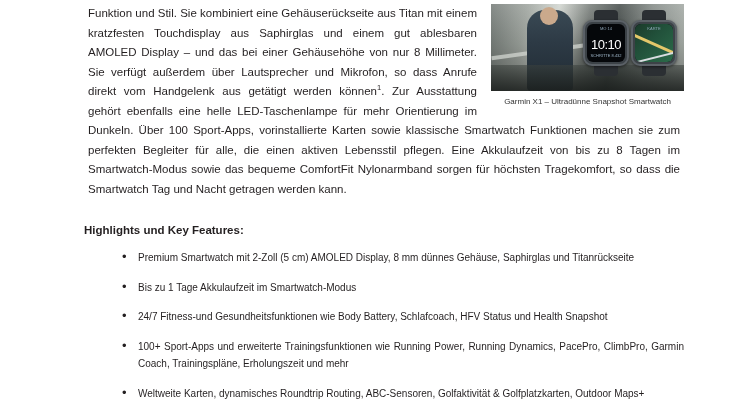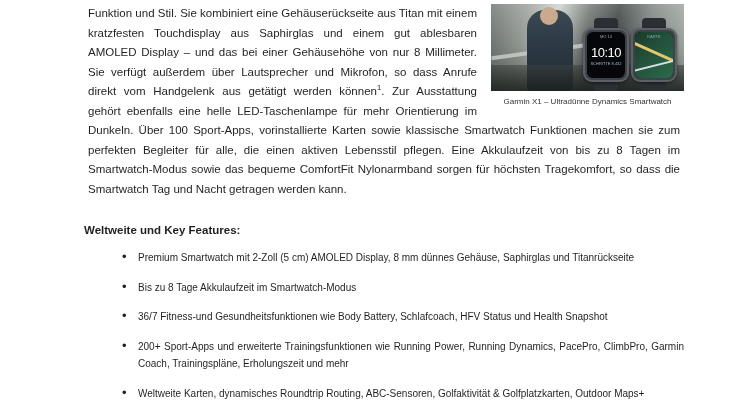--- a/index.html
+++ b/index.html
@@ -78,23 +78,23 @@
     position: absolute;
     left: 0;
     right: 0;
     bottom: 0;
     height: 26px;
     background: linear-gradient(180deg, rgba(60,66,62,0.55), rgba(28,32,30,0.85));
   }
   
   .watch {
     position: absolute;
-    top: 24px;
+    top: 16px;
     width: 46px;
-    height: 54px;
+    height: 46px;
   }
   .watch .band-top, .watch .band-bot {
     position: absolute;
     left: 11px;
     width: 24px;
     background: #2b2f33;
   }
   .watch .band-top { top: -10px; height: 14px; border-radius: 4px 4px 0 0; }
   .watch .band-bot { bottom: -10px; height: 14px; border-radius: 0 0 4px 4px; }
   .watch .case {
@@ -251,32 +251,32 @@
           <div class="case"></div>
           <div class="screen">
             <div class="map-screen">
               <div class="road"></div>
               <div class="road2"></div>
             </div>
             <div class="w-top">KARTE</div>
           </div>
         </div>
       </div>
-      <figcaption class="figure-caption">Garmin X1 – Ultradünne Dynamics Smartwatch</figcaption>
+      <figcaption class="figure-caption">Garmin X1 – Ultradünne Snapshot Smartwatch</figcaption>
     </figure>
 
     <p class="body-text">Funktion und Stil. Sie kombiniert eine Gehäuserückseite aus Titan mit einem kratzfesten Touchdisplay aus Saphirglas und einem gut ablesbaren AMOLED Display – und das bei einer Gehäusehöhe von nur 8 Millimeter. Sie verfügt außerdem über Lautsprecher und Mikrofon, so dass Anrufe direkt vom Handgelenk aus getätigt werden können<sup>1</sup>. Zur Ausstattung gehört ebenfalls eine helle LED-Taschenlampe für mehr Orientierung im Dunkeln. Über 100 Sport-Apps, vorinstallierte Karten sowie klassische Smartwatch Funktionen machen sie zum perfekten Begleiter für alle, die einen aktiven Lebensstil pflegen. Eine Akkulaufzeit von bis zu 8 Tagen im Smartwatch-Modus sowie das bequeme ComfortFit Nylonarmband sorgen für höchsten Tragekomfort, so dass die Smartwatch Tag und Nacht getragen werden kann.</p>
   </div>
 
   <div class="clear"></div>
 
-  <h2 class="section-title">Weltweite und Key Features:</h2>
+  <h2 class="section-title">Highlights und Key Features:</h2>
 
   <ul class="features">
     <li>Premium Smartwatch mit 2-Zoll (5 cm) AMOLED Display, 8 mm dünnes Gehäuse, Saphirglas und Titanrückseite</li>
-    <li>Bis zu 8 Tage Akkulaufzeit im Smartwatch-Modus</li>
-    <li>36/7 Fitness-und Gesundheitsfunktionen wie Body Battery, Schlafcoach, HFV Status und Health Snapshot</li>
-    <li>200+ Sport-Apps und erweiterte Trainingsfunktionen wie Running Power, Running Dynamics, PacePro, ClimbPro, Garmin Coach, Trainingspläne, Erholungszeit und mehr</li>
+    <li>Bis zu 1 Tage Akkulaufzeit im Smartwatch-Modus</li>
+    <li>24/7 Fitness-und Gesundheitsfunktionen wie Body Battery, Schlafcoach, HFV Status und Health Snapshot</li>
+    <li>100+ Sport-Apps und erweiterte Trainingsfunktionen wie Running Power, Running Dynamics, PacePro, ClimbPro, Garmin Coach, Trainingspläne, Erholungszeit und mehr</li>
     <li>Weltweite Karten, dynamisches Roundtrip Routing, ABC-Sensoren, Golfaktivität &amp; Golfplatzkarten, Outdoor Maps+</li>
 
   </ul>
 
 </div>
 
 </body></html>

